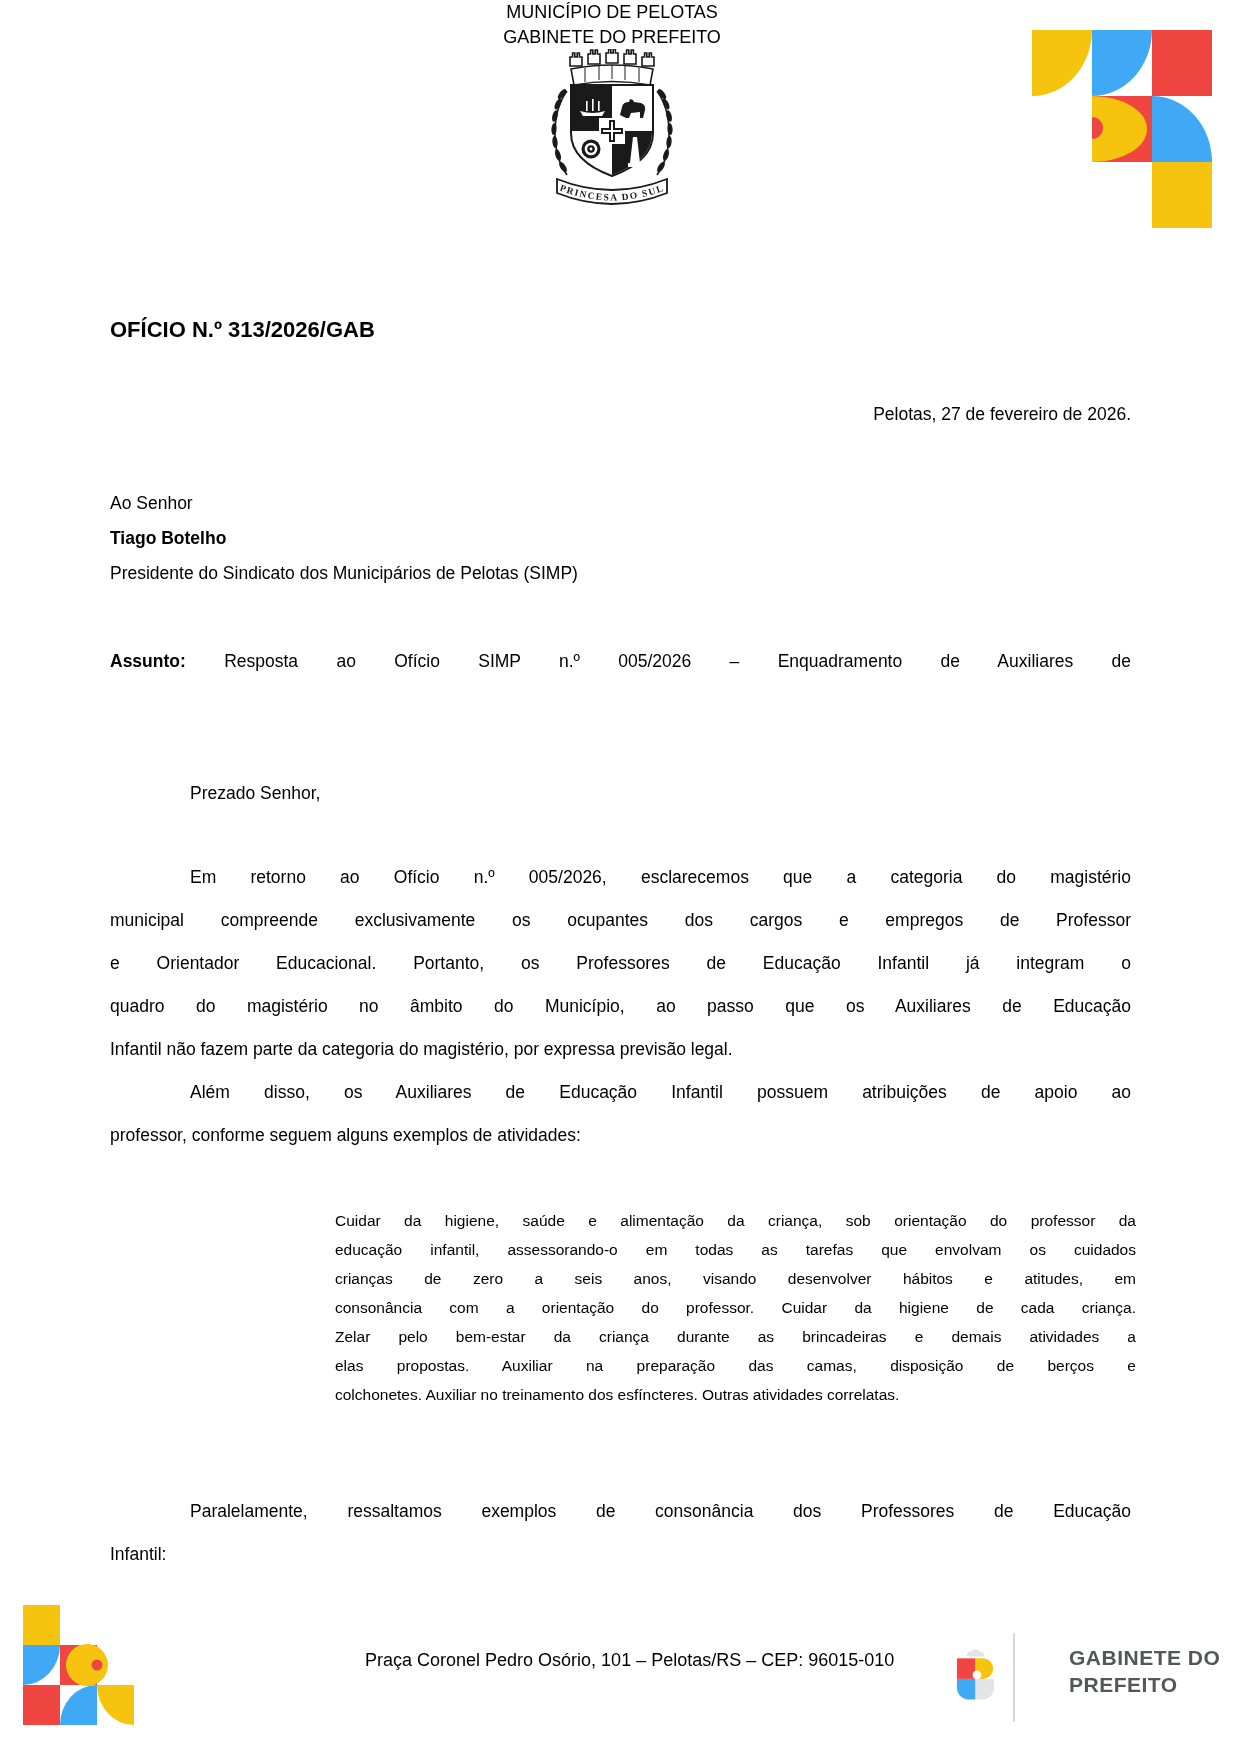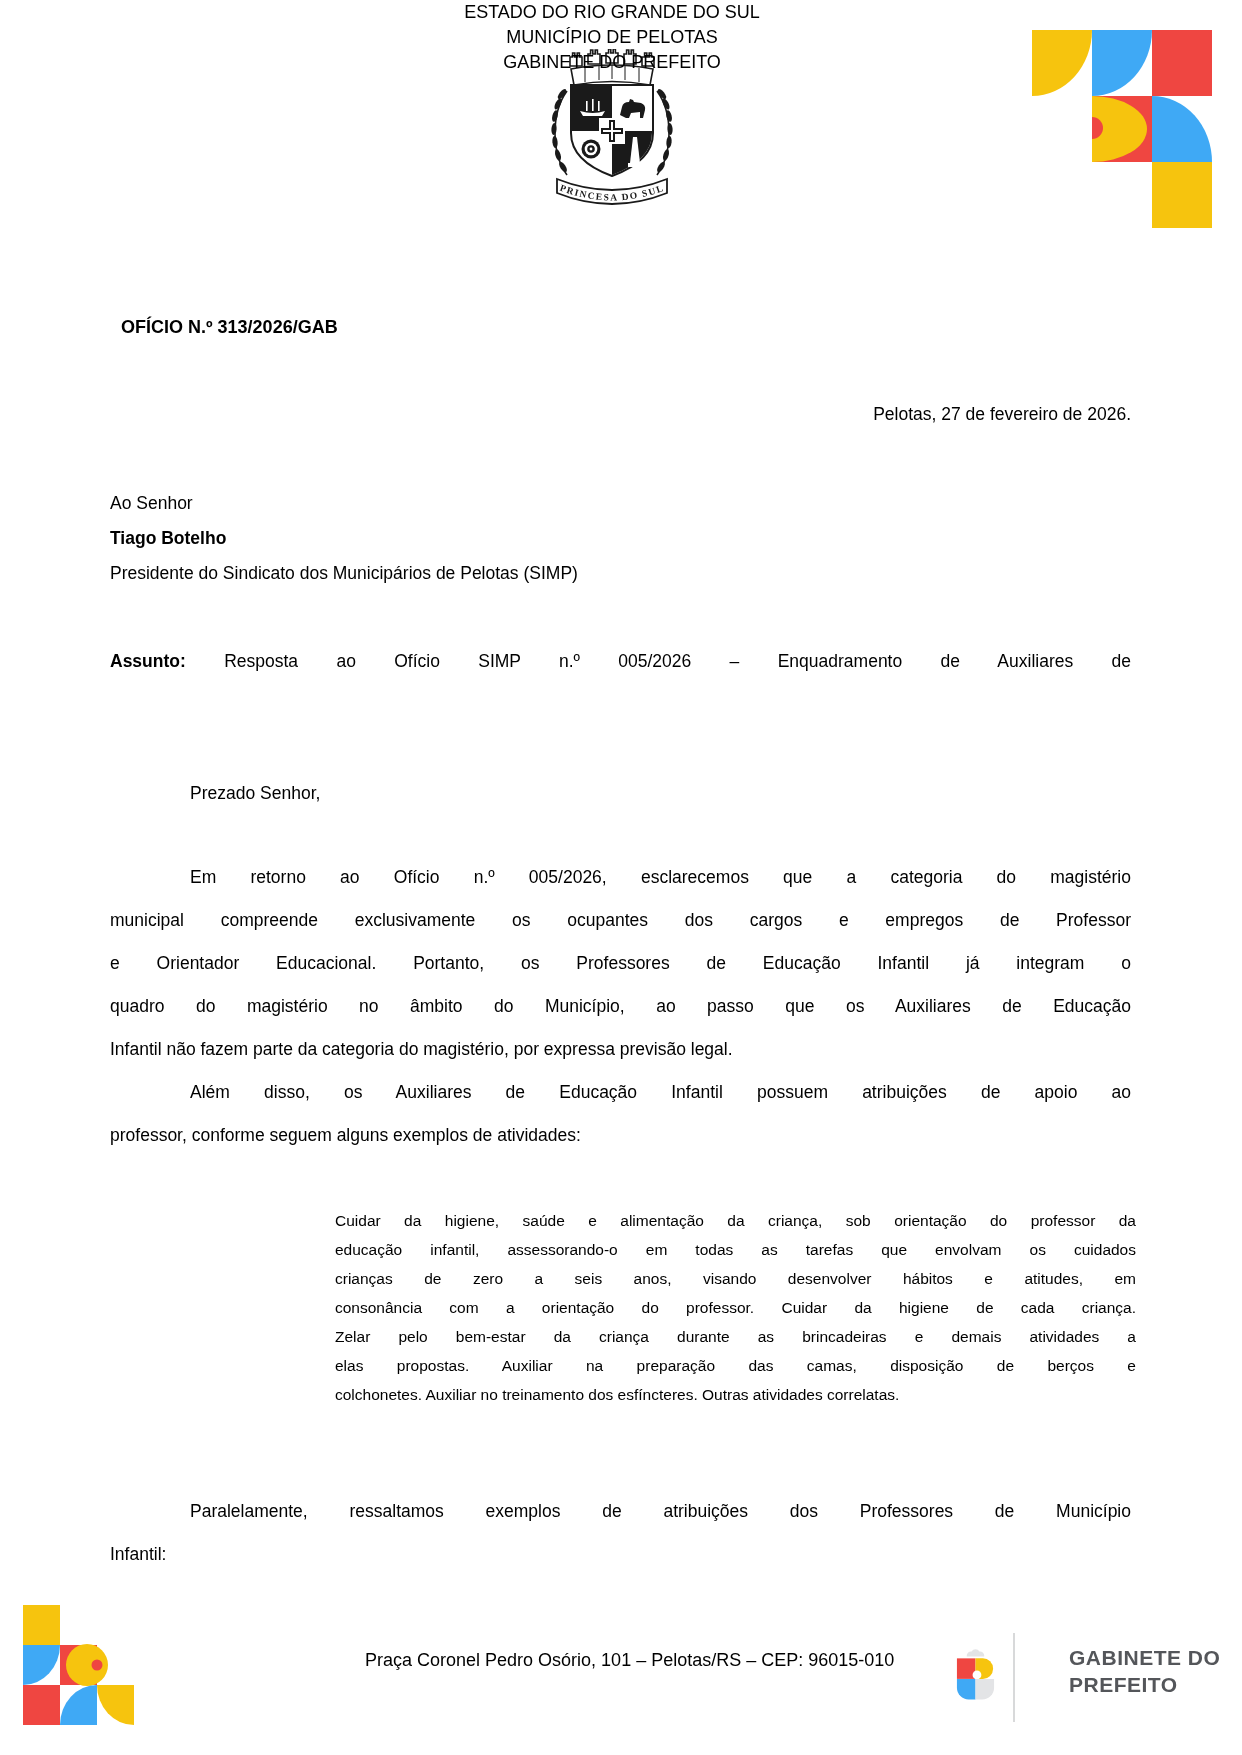--- a/index.html
+++ b/index.html
@@ -3,21 +3,21 @@
 <meta charset="utf-8">
 <style>
   html,body{margin:0;padding:0;background:#fff;}
   .page{position:relative;width:1242px;height:1755px;background:#fff;overflow:hidden;
         font-family:"Liberation Sans","DejaVu Sans",sans-serif;color:#000;}
   .abs{position:absolute;}
   
   .org-header{left:0;top:212;width:1224px;text-align:center;font-size:18px;line-height:25px;}
   .org-line{white-space:nowrap;}
   
-  .doc-ref{left:110px;top:317px;font-size:18px;font-weight:bold;margin-left:11px;}
+  .doc-ref{left:110px;top:317px;font-size:22px;font-weight:bold;}
   .date-line{left:110px;top:404px;width:1021px;text-align:right;font-size:17.5px;}
   
   .addressee{left:110px;top:486px;font-size:17.5px;line-height:35px;}
   
   .subject{left:110px;top:639px;width:1021px;font-size:17.5px;line-height:45px;}
   
   .salutation{left:190px;top:783px;font-size:17.5px;}
   
   .para{left:110px;width:1021px;font-size:17.5px;line-height:43px;}
   .p1{top:856px;} .p2{top:1071px;} .p3{top:1490px;}
@@ -111,21 +111,20 @@
     </g>
 
     <g>
       <path d="M10,130 Q65,152 120,130 L120,144 Q65,166 10,144 Z" fill="#fff" stroke="#1a1a1a" stroke-width="1.8"></path>
       <path id="cpath" d="M14,142 Q65,161 116,142" fill="none"></path>
       <text class="ribbon-text"><textPath href="#cpath" startOffset="50%" text-anchor="middle">PRINCESA DO SUL</textPath></text>
     </g>
   </svg>
 
   <div class="abs org-header">
-    <div class="org-line">ESTADO DO RIO GRANDE DO SUL</div>
     <div class="org-line">MUNICÍPIO DE PELOTAS</div>
     <div class="org-line">GABINETE DO PREFEITO</div>
   </div>
 
   <div class="abs doc-ref">OFÍCIO N.º 313/2026/GAB</div>
 
   <div class="abs date-line">Pelotas, 27 de fevereiro de 2026.</div>
 
   <div class="abs addressee">
     <div>Ao Senhor</div>
@@ -156,21 +155,21 @@
     <div class="jl">Cuidar da higiene, saúde e alimentação da criança, sob orientação do professor da</div>
     <div class="jl">educação infantil, assessorando-o em todas as tarefas que envolvam os cuidados</div>
     <div class="jl">crianças de zero a seis anos, visando desenvolver hábitos e atitudes, em</div>
     <div class="jl">consonância com a orientação do professor. Cuidar da higiene de cada criança.</div>
     <div class="jl">Zelar pelo bem-estar da criança durante as brincadeiras e demais atividades a</div>
     <div class="jl">elas propostas. Auxiliar na preparação das camas, disposição de berços e</div>
     <div>colchonetes. Auxiliar no treinamento dos esfíncteres. Outras atividades correlatas.</div>
   </div>
 
   <div class="abs para p3">
-    <div class="jl ind">Paralelamente, ressaltamos exemplos de atribuições dos Professores de Município</div>
+    <div class="jl ind">Paralelamente, ressaltamos exemplos de consonância dos Professores de Educação</div>
     <div>Infantil:</div>
   </div>
 
   <svg class="abs" style="left:23px;top:1605px;" width="120" height="120" viewBox="0 0 120 120">
     <rect class="f-yellow" x="0" y="0" width="37" height="40"></rect>
     <path class="f-blue" d="M0,40 H37 A37,40 0 0 1 0,80 Z"></path>
     <rect class="f-red" x="37" y="40" width="37" height="40"></rect>
     <circle class="f-yellow" cx="64" cy="60" r="21"></circle>
     <circle class="f-red" cx="74" cy="60" r="5.5"></circle>
     <rect class="f-red" x="0" y="80" width="37" height="40"></rect>

